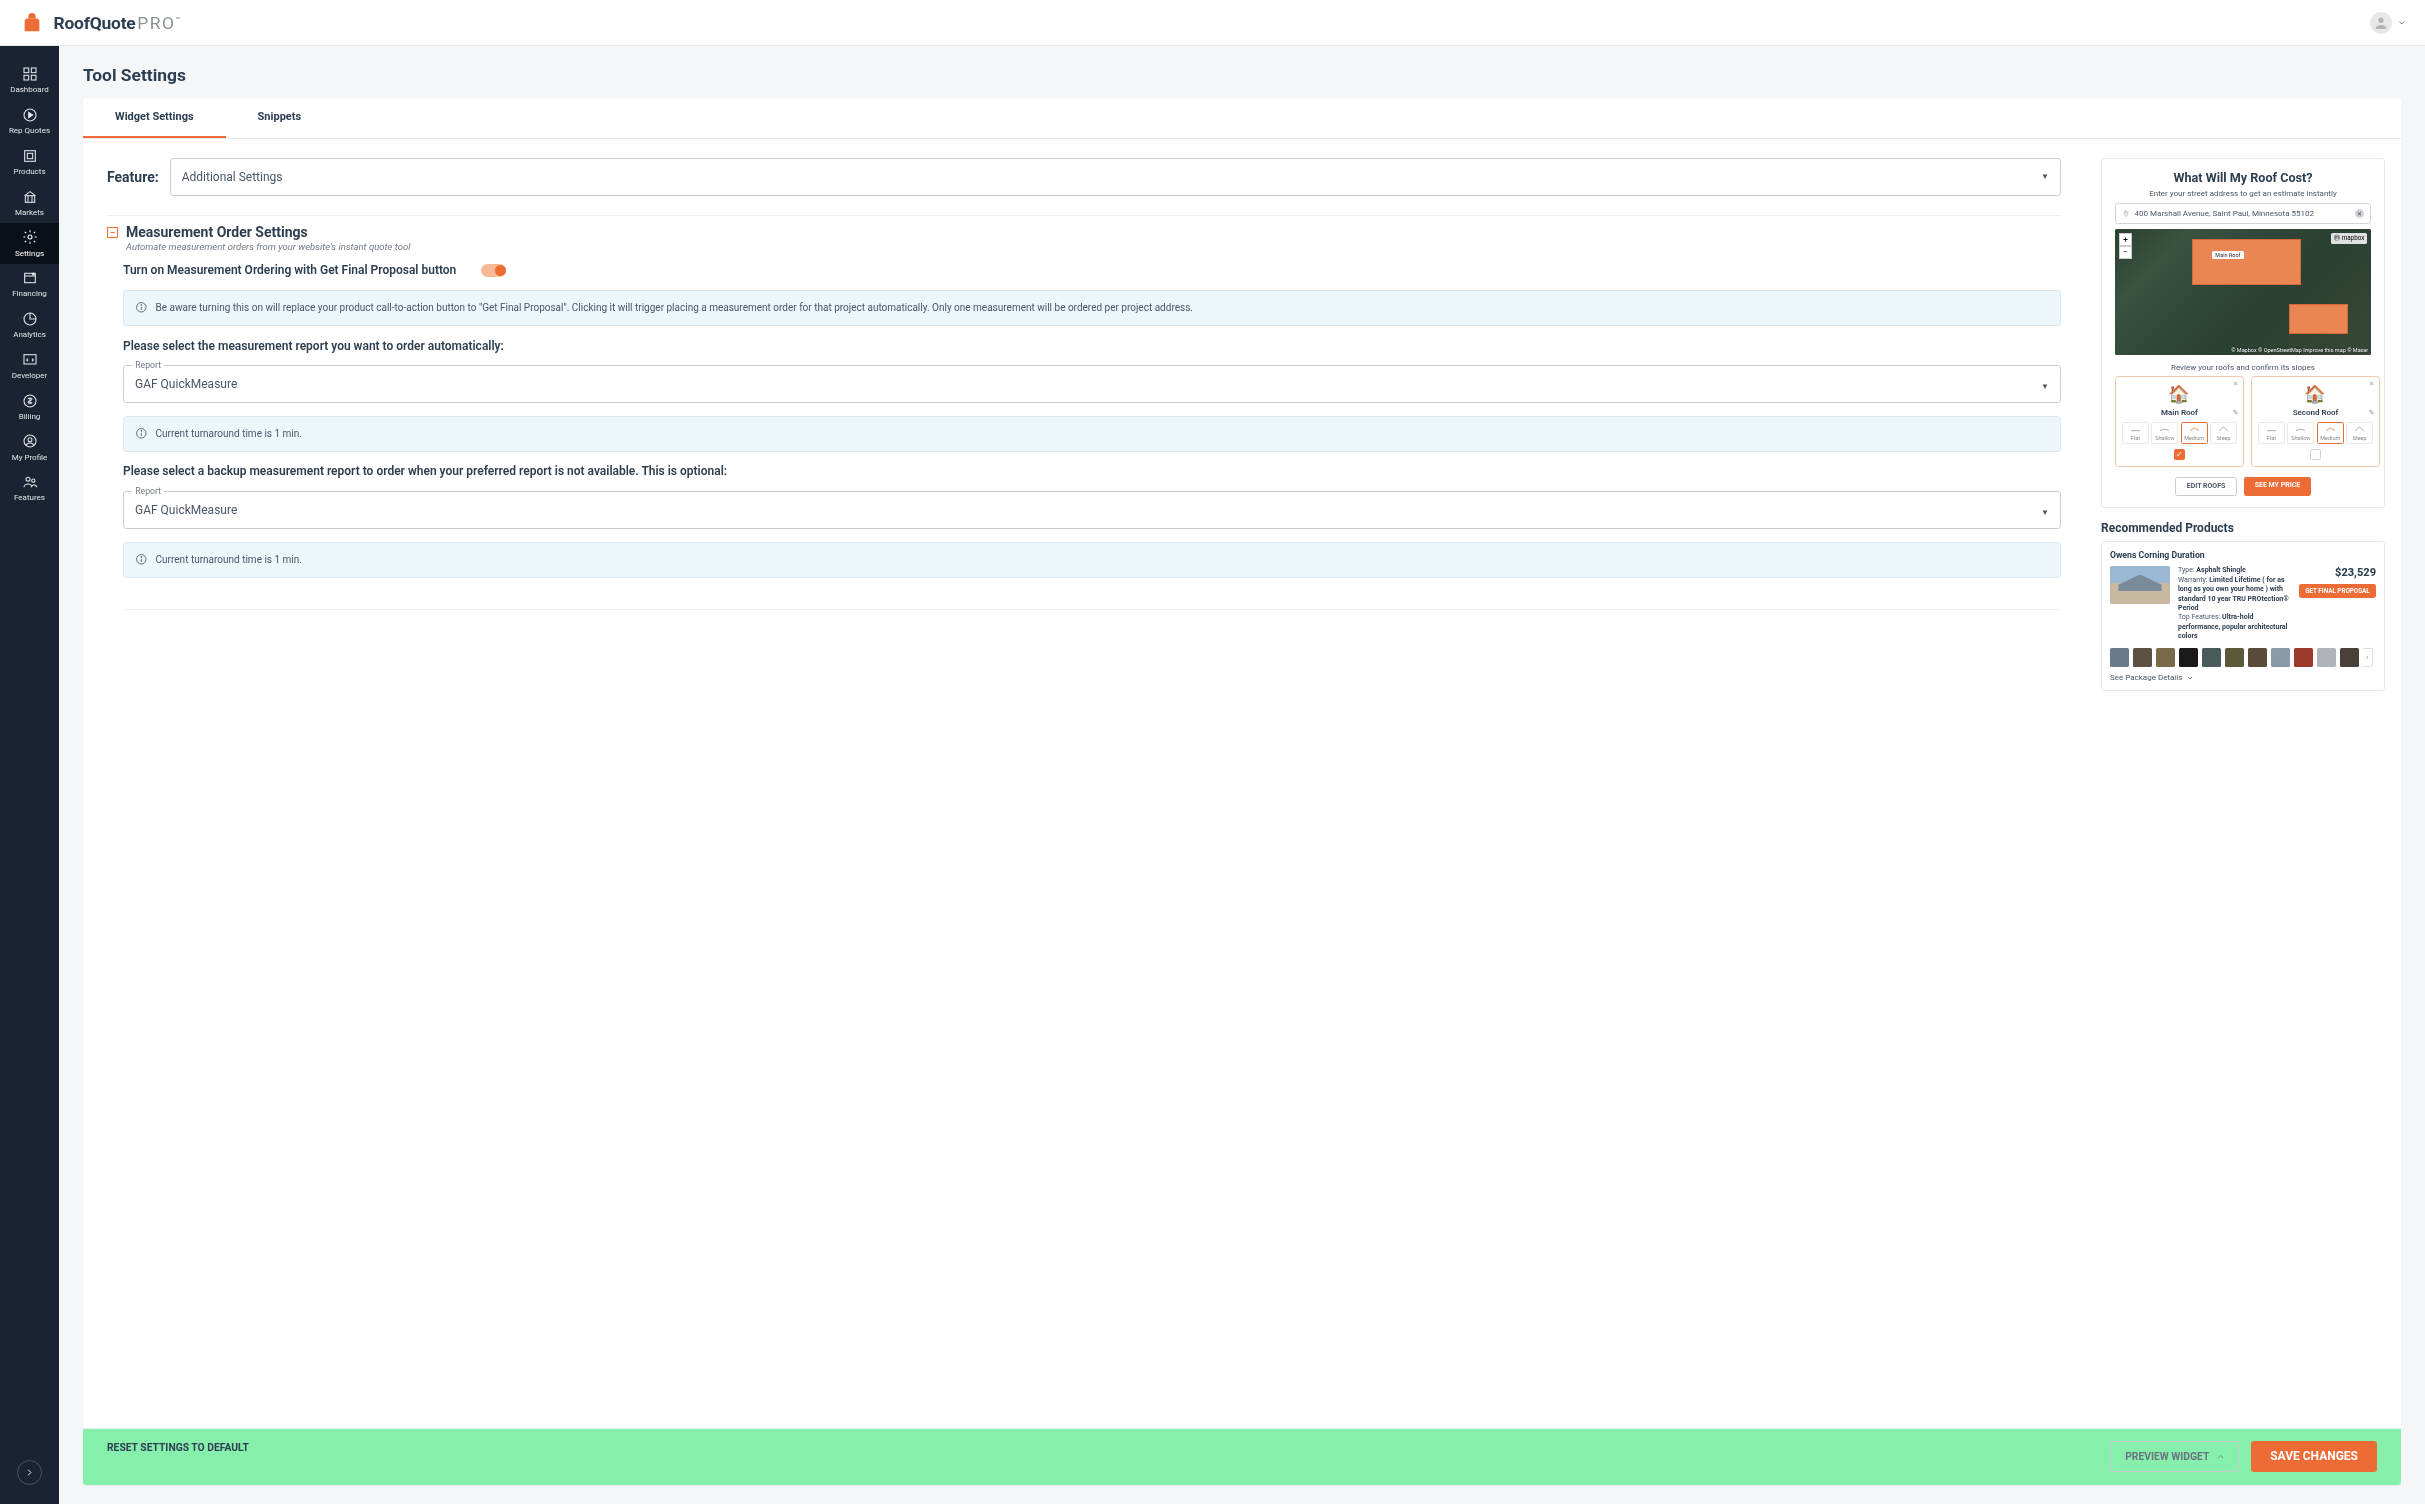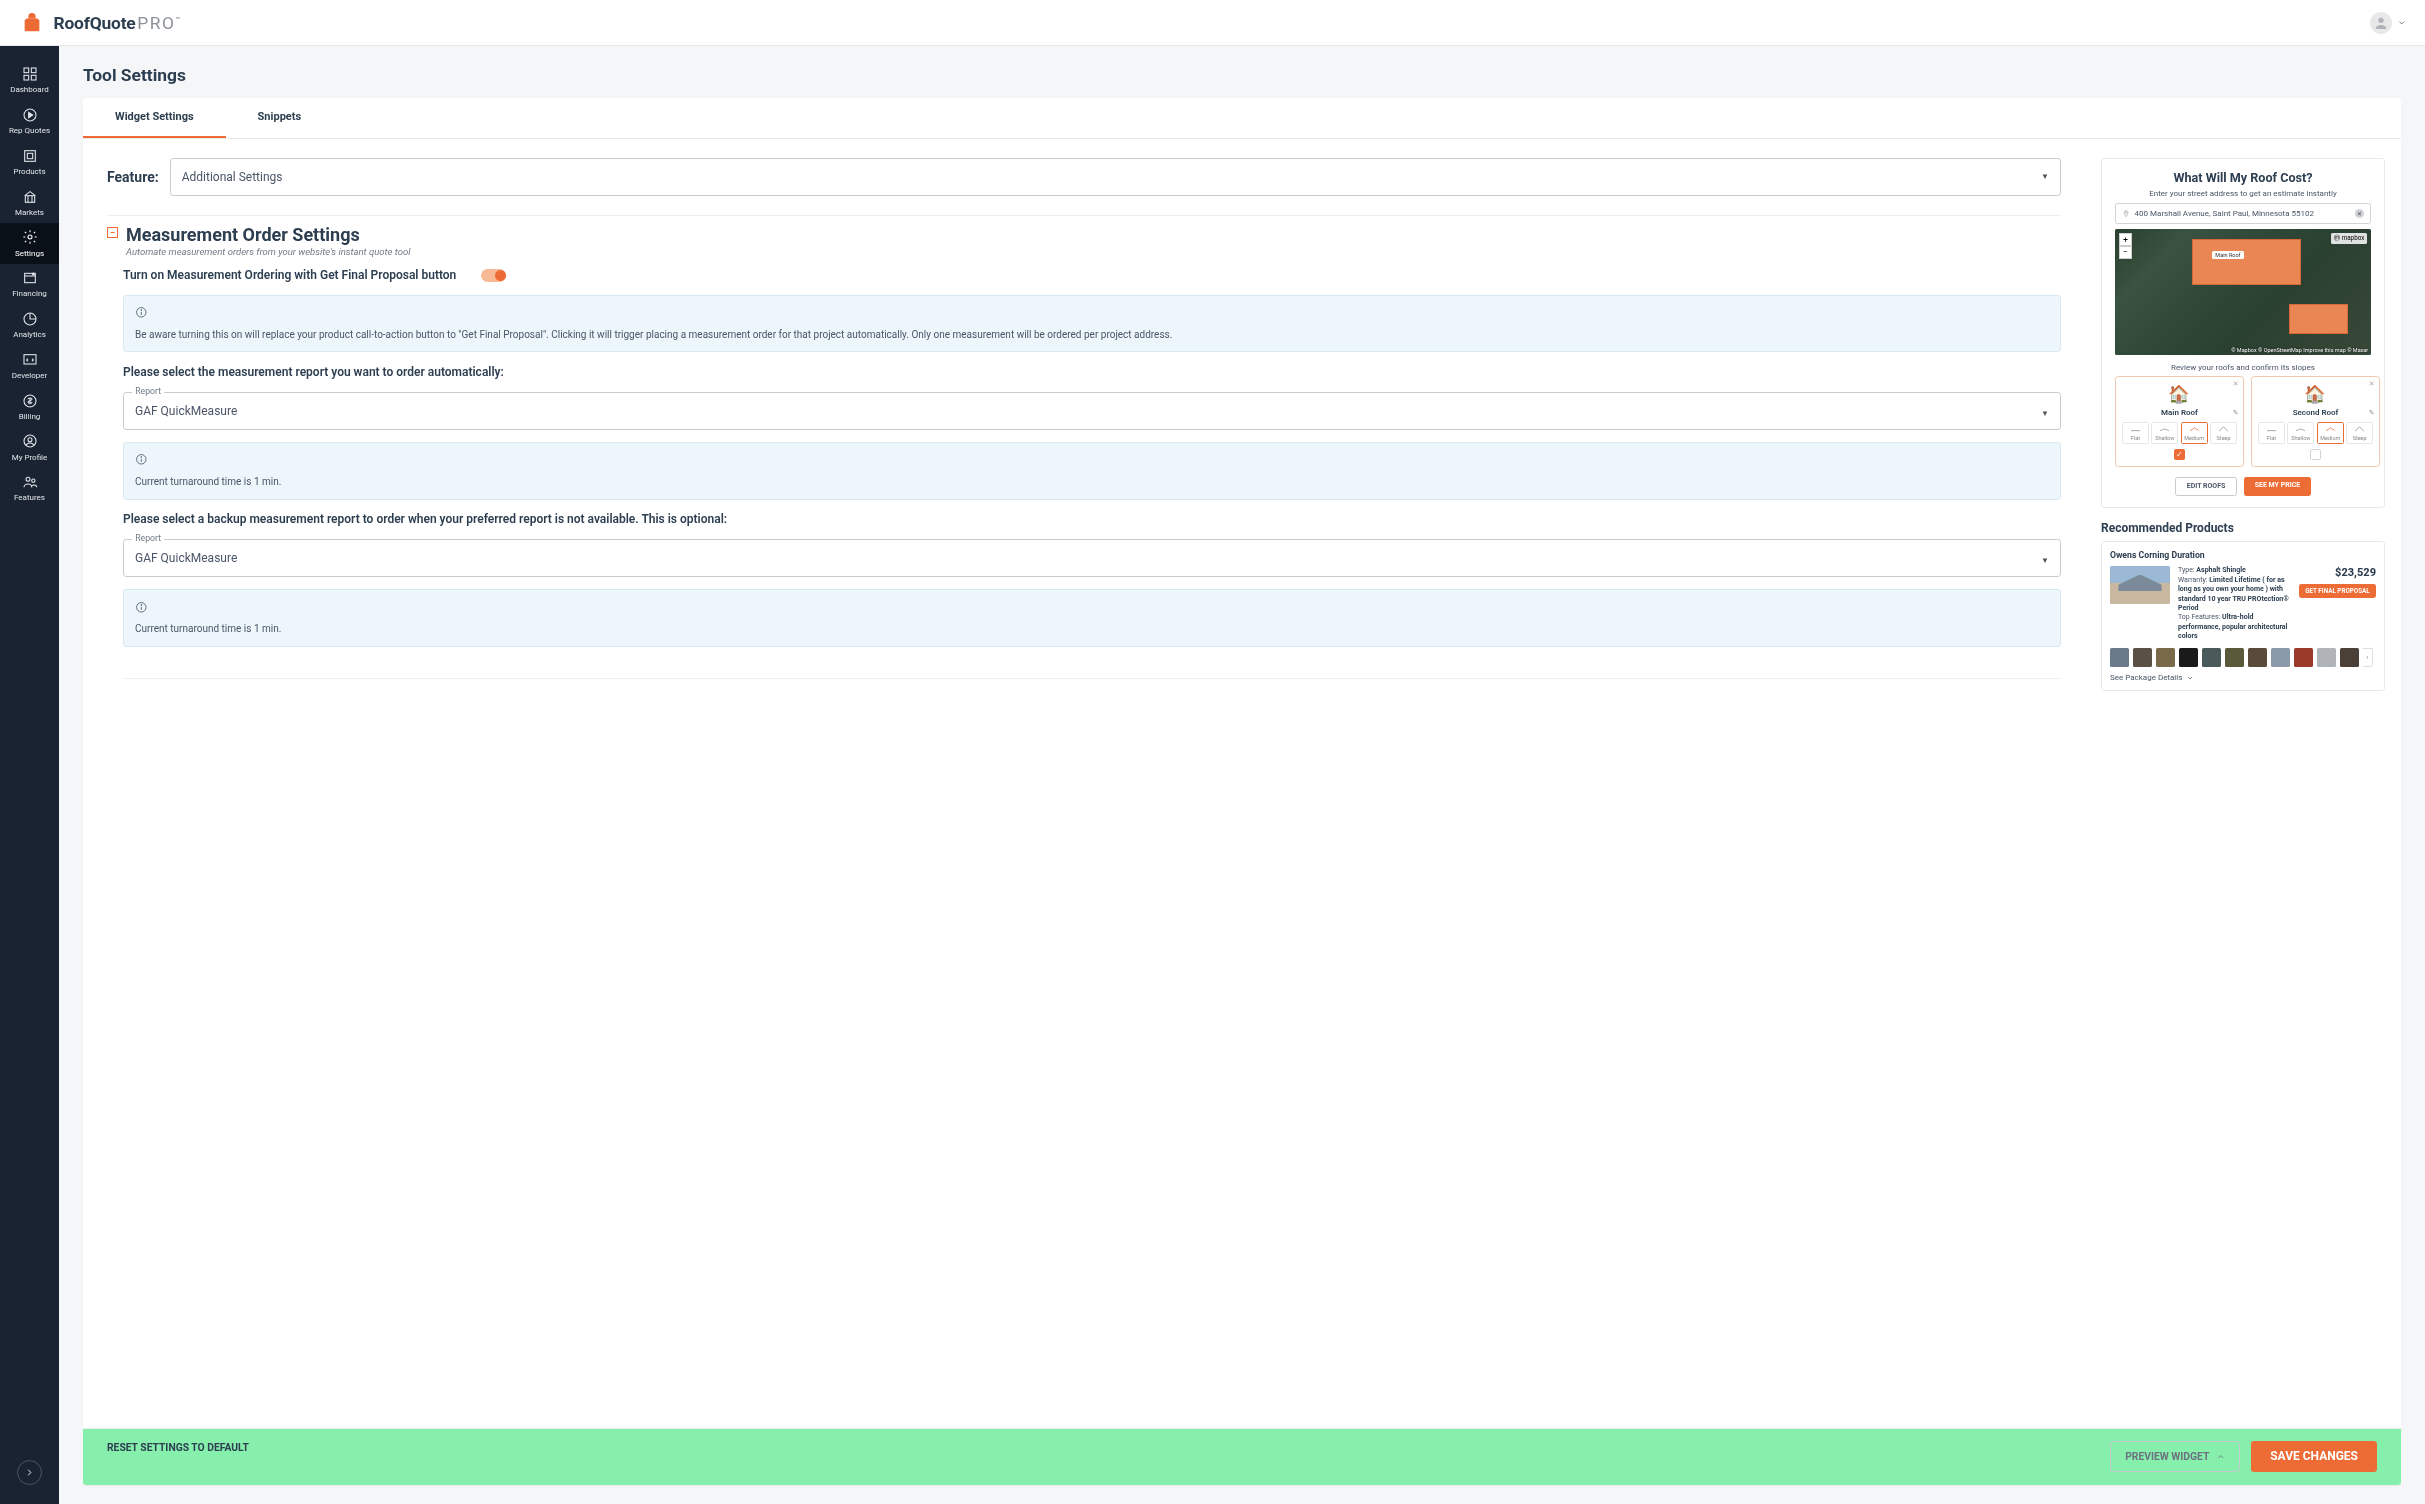--- a/index.html
+++ b/index.html
@@ -43,31 +43,31 @@
 
 .feature-row { display: flex; align-items: center; gap: 11px; margin-bottom:19px;}
 .feature-label { font-size: 14px; font-weight: 700; color: #2c3e50; }
 .select { flex: 1; height: 38px; border: 0.8px solid #c8ccd0; border-radius: 3.2px; padding: 0 11px; display: flex; align-items: center; justify-content: space-between; cursor: pointer; color:#4a5568; font-size:12px;}
 .select-caret { font-size:8px; color:#555;}
 
 
 .section-head { display:flex; align-items:flex-start; gap:8px; border-top:0.8px solid #eee; padding-top:8px;}
 .collapse-box { width:11px; height:11px; border:1.2px solid #ed6b35; display:flex;align-items:center;justify-content:center; color:#ed6b35; font-size:9.5px; font-weight:700; margin-top:3.2px; cursor:pointer;}
 .section-title-wrap { flex:1;}
-.section-title { font-size: 18px; font-weight: 700; color: #2c3e50; }
+.section-title { font-size: 14px; font-weight: 700; color: #2c3e50; }
 .section-sub { font-size: 9.5px; font-style: italic; color: #717a85; margin-top:1.6px;}
 
 .section-content { padding: 11px 0 0 16px; display:flex; flex-direction:column; gap:12.6px;}
 
 .toggle-row { display:flex; align-items:center; gap:25px;}
 .toggle-label { font-size: 12px; font-weight: 600; color: #2c3e50; }
 .toggle { width: 25px; height: 12.6px; border-radius: 8px; background: #f7b895; position: relative; cursor:pointer;}
 .toggle::after { content:""; width:11px; height:11px; border-radius:50%; background:#ed6b35; position:absolute; right:0.8px; top:0.8px;}
 
-.info-box { background: #edf6fb; border: 0.8px solid #d8e8f0; border-radius: 3.2px; padding: 9.5px 11px; display:flex; gap:8px; font-size:10px; color:#4a5568; line-height:1.5;flex-direction:column;}
+.info-box { background: #edf6fb; border: 0.8px solid #d8e8f0; border-radius: 3.2px; padding: 9.5px 11px; display:flex; gap:8px; font-size:10px; color:#4a5568; line-height:1.5;}
 .info-box svg{ width:12.6px; height:12.6px; stroke:#4a5568; fill:none; stroke-width:1.6; flex-shrink:0; margin-top:0.8px;}
 
 .field-label { font-size: 12px; font-weight: 600; color: #2c3e50; }
 .outlined-select{ border:0.8px solid #c8ccd0; border-radius:3.2px; position:relative; padding: 11px 11px; display:flex; justify-content:space-between; align-items:flex-end; cursor:pointer; color:#4a5568; font-size:12px;}
 .outlined-select .float-label{ position:absolute; top:-6.3px; left:8px; background:#fff; padding:0 3.2px; font-size:8.7px; color:#717a85;}
 
 .divider-thin{ border-top:0.8px solid #eee; margin-top:19px;}
 
 
 .footer-bar { padding: 12.6px 24px; display:flex; align-items:flex-start; justify-content:space-between; border-top:0.8px solid #eee; background:#86efac;}

